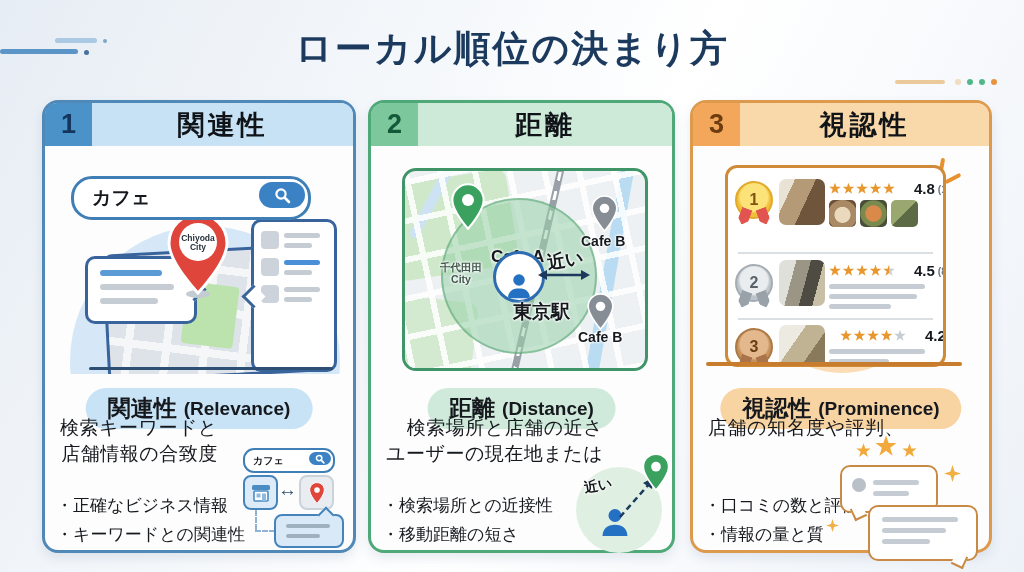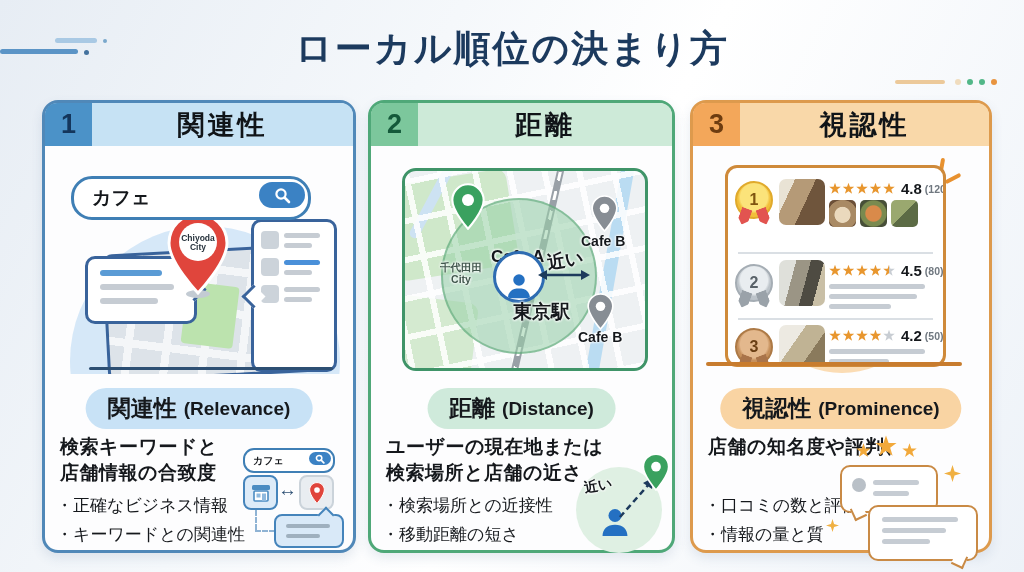--- a/index.html
+++ b/index.html
@@ -22,21 +22,21 @@
   .head-title{flex:1;display:flex;align-items:center;justify-content:center;
     font-size:27px;font-weight:800;color:#101418;letter-spacing:3px;}
   .c1 .num{background:#4b92c8;color:#14365c}.c1 .head-title{background:#c6e2f4}
   .c2 .num{background:#7cc79c;color:#14593a}.c2 .head-title{background:#cdead8}
   .c3 .num{background:#f3a75a;color:#6d3c10}.c3 .head-title{background:#f9d8a9}
   .pill{position:absolute;top:285px;left:50%;transform:translateX(-50%);height:41px;
     padding:0 22px;border-radius:22px;display:flex;align-items:center;gap:7px;white-space:nowrap;}
   .c1 .pill{background:#c8e2f6}.c2 .pill{background:#cfeadb}.c3 .pill{background:#f9d4a3}
   .pill .ja{font-size:23px;font-weight:800}
   .pill .en{font-size:19px;font-weight:800}
-  .desc{position:absolute;left:15px;top:331px;font-size:19px;font-weight:700;line-height:26px;letter-spacing:.5px;}
+  .desc{position:absolute;left:15px;top:312px;font-size:19px;font-weight:400;line-height:26px;letter-spacing:.5px;text-align:right;}
   .bullets{position:absolute;left:11px;top:388px;font-size:17px;font-weight:400;line-height:29px;}
   
   .abs{position:absolute;}
   .ln{height:6px;border-radius:3px;background:#c6ccd3;}
   .star{display:inline-block;width:12px;height:12px;
     clip-path:polygon(50% 2%,62% 36%,98% 36%,69% 58%,80% 94%,50% 72%,20% 94%,31% 58%,2% 36%,38% 36%);}
   .star.f{background:#e8962e}.star.e{background:#c8cdd3}
   .star.h{background:linear-gradient(90deg,#e8962e 50%,#c8cdd3 50%)}
   .sparkle{position:absolute;background:#f0b042;
     clip-path:polygon(50% 0%,62% 38%,100% 50%,62% 62%,50% 100%,38% 62%,0% 50%,38% 38%);}
@@ -125,21 +125,21 @@
   .medal.bronze:before,.medal.bronze:after{background:#a9744a;}
   .photo{position:absolute;width:46px;height:46px;border-radius:7px;}
   .ph1{background:linear-gradient(115deg,#e9e3d5 0 24%,#b59a77 24% 55%,#6f553c 55% 100%);}
   .ph2{background:linear-gradient(105deg,#dfe0da 0 30%,#9b9585 30% 55%,#4e4b42 55% 78%,#c9bfa6 78%);}
   .ph3{background:linear-gradient(125deg,#edeae2 0 35%,#c0b394 35% 65%,#8a7a5c 65%);}
   .thumb{position:absolute;width:27px;height:27px;border-radius:5px;}
   .t1{background:radial-gradient(circle at 50% 55%,#ead9bd 0 38%,#a98a64 42% 72%,#6b4f37 76%);}
   .t2{background:radial-gradient(circle at 50% 50%,#d98a4a 0 40%,#7a8a4f 46% 66%,#474f38 72%);}
   .t3{background:linear-gradient(135deg,#9aa86f 0 50%,#5c6b45 50%);}
   .rate{position:absolute;display:flex;align-items:center;gap:3px;}
-  .rate .rnum{font-size:15px;font-weight:800;color:#15181c;margin-left:3px;}
+  .rate .rnum{font-size:15px;font-weight:800;color:#15181c;margin-left:16px;}
   .rate .rev{font-size:10.5px;font-weight:700;color:#707880;}
   .emph{position:absolute;background:#e8912f;border-radius:2px;width:4px;}
   
   .mini3{position:absolute;left:133px;top:336px;width:150px;height:122px;}
   .mstar{position:absolute;background:#f2a93b;
     clip-path:polygon(50% 2%,62% 36%,98% 36%,69% 58%,80% 94%,50% 72%,20% 94%,31% 58%,2% 36%,38% 36%);}
   .obubble{position:absolute;background:#fff;border:2.5px solid #c98a45;border-radius:10px;}
   .obubble .tailL{position:absolute;left:10px;bottom:-8px;width:11px;height:11px;background:#fff;
     border-right:2.5px solid #c98a45;border-bottom:2.5px solid #c98a45;transform:rotate(65deg);}
   .obubble .tailR{position:absolute;right:10px;bottom:-8px;width:11px;height:11px;background:#fff;
@@ -321,22 +321,22 @@
           <circle cx="13" cy="13" r="4.6" fill="#fff"></circle>
       </svg>
       <span class="maplabel" style="left:173px;top:158px;font-size:14px;">Cafe B</span>
     </div>
 
     <div class="pill">
       <span class="ja">距離</span>
       <span class="en">(Distance)</span>
     </div>
     <div class="desc">
-      <div>ユーザーの現在地または</div>
-        <div>検索場所と店舗の近さ</div>
+      <div>検索場所と店舗の近さ</div>
+        <div>ユーザーの現在地または</div>
     </div>
     <div class="bullets">
       <div>・検索場所との近接性</div>
         <div>・移動距離の短さ</div>
     </div>
 
     <div class="mini2">
       <div class="circ"></div>
       <svg class="abs" style="left:22px;top:52px;" width="34" height="38" viewBox="0 0 24 26">
           <circle cx="12" cy="7" r="4.6" fill="#2470c2"></circle>
@@ -403,21 +403,21 @@
       </div>
       <div class="ln" style="position:absolute;left:101px;top:116px;width:96px;height:5px;"></div>
       <div class="ln" style="position:absolute;left:101px;top:126px;width:88px;height:5px;"></div>
       <div class="ln" style="position:absolute;left:101px;top:136px;width:62px;height:5px;"></div>
       <div class="sep3" style="top:150px;"></div>
 
       <div class="medal bronze" style="left:7px;top:160px;">
           <span>3</span>
         </div>
       <div class="photo ph3" style="left:51px;top:157px;"></div>
-      <div class="rate" style="left:101px;top:159px;">
+      <div class="rate" style="left:112px;top:159px;">
         <span class="stars" style="display:flex;gap:1.5px;">
             <span class="star f"></span>
             <span class="star f"></span>
             <span class="star f"></span>
             <span class="star f"></span>
             <span class="star e"></span>
           </span>
         <span class="rnum">4.2</span>
         <span class="rev">(50)</span>
       </div>

